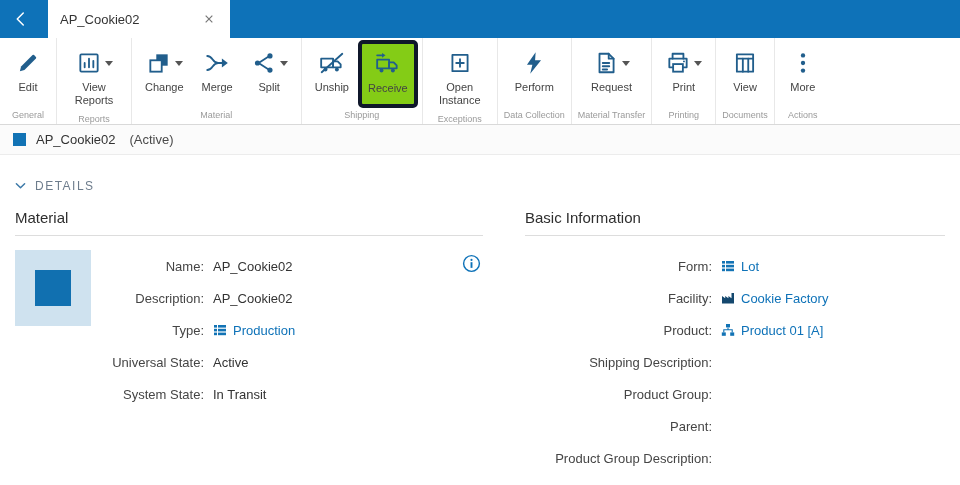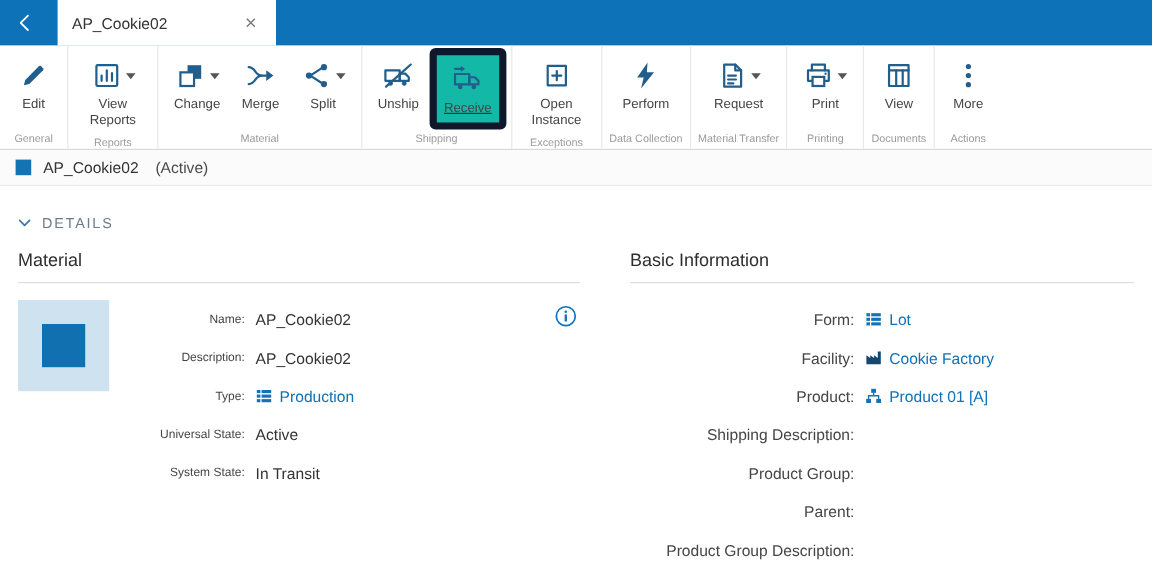--- a/index.html
+++ b/index.html
@@ -15,21 +15,21 @@
   .tab-label { font-size:13px; color:#333; }
   .tab-close { display:flex; align-items:center; padding:4px; cursor:pointer; }
 
   
   .ribbon { display:flex; height:87px; background:#fff; border-bottom:1px solid #d9d9d9; }
   .group { display:flex; flex-direction:column; border-right:1px solid #e8e8e8; padding:2px 4px 0; }
   .group:last-child { border-right:none; }
   .group-buttons { display:flex; flex:1; align-items:stretch; justify-content:center; }
   .btn { display:flex; flex-direction:column; align-items:center; padding:5px 6px 2px;
          min-width:48px; max-width:66px; cursor:pointer; border:3px solid transparent; border-radius:5px; }
-  .btn.highlight { border:6px solid #0f172a; background:#14b8a6;text-decoration:underline; }
+  .btn.highlight { border:4px solid #0f172a; background:#84cc16; }
   .iconrow { height:30px; display:flex; align-items:center; justify-content:center; }
   .lbl { font-size:11px; color:#444; text-align:center; line-height:1.18; margin-top:3px; }
   .group-label { font-size:9px; color:#9a9a9a; text-align:center; padding:2px 2px 4px; white-space:nowrap; }
   .caret { width:0; height:0; border:4px solid transparent; border-top:5px solid #555;
            margin-left:3px; margin-top:5px; }
   
   .ic .st { stroke:#215e8c; stroke-width:1.7; fill:none; stroke-linejoin:round; stroke-linecap:round; }
   .ic .fl { fill:#215e8c; }
 
   
@@ -48,21 +48,21 @@
   .col-right { flex:1; }
   .col-header { font-size:15px; color:#2e2e2e; padding-bottom:9px; border-bottom:1px solid #ddd; }
 
   .left-body { display:flex; margin-top:14px; position:relative; }
   .thumb { width:76px; height:76px; background:#cfe2ef; display:flex; align-items:center;
            justify-content:center; flex:none; }
   .thumb-inner { width:36px; height:36px; background:#1170b0; }
   .fields { flex:1; margin-left:4px; }
   .fields-r { margin-top:14px; }
   .frow { display:flex; align-items:center; height:32px; }
-  .flabel { width:118px; text-align:right; color:#454545; font-size:10px; padding-right:9px; flex:none; }
+  .flabel { width:118px; text-align:right; color:#454545; font-size:13px; padding-right:9px; flex:none; }
   .flabel-r { width:196px; text-align:right; color:#454545; font-size:13px; padding-right:9px; flex:none; }
   .fvalue { font-size:13px; color:#333; display:flex; align-items:center; gap:6px; }
   .link { color:#0e72b8; cursor:pointer; }
   .info-btn { position:absolute; right:2px; top:4px; cursor:pointer; }
 </style>
 </head>
 <body>
 
 <div class="topbar">
   <div class="back-btn">

